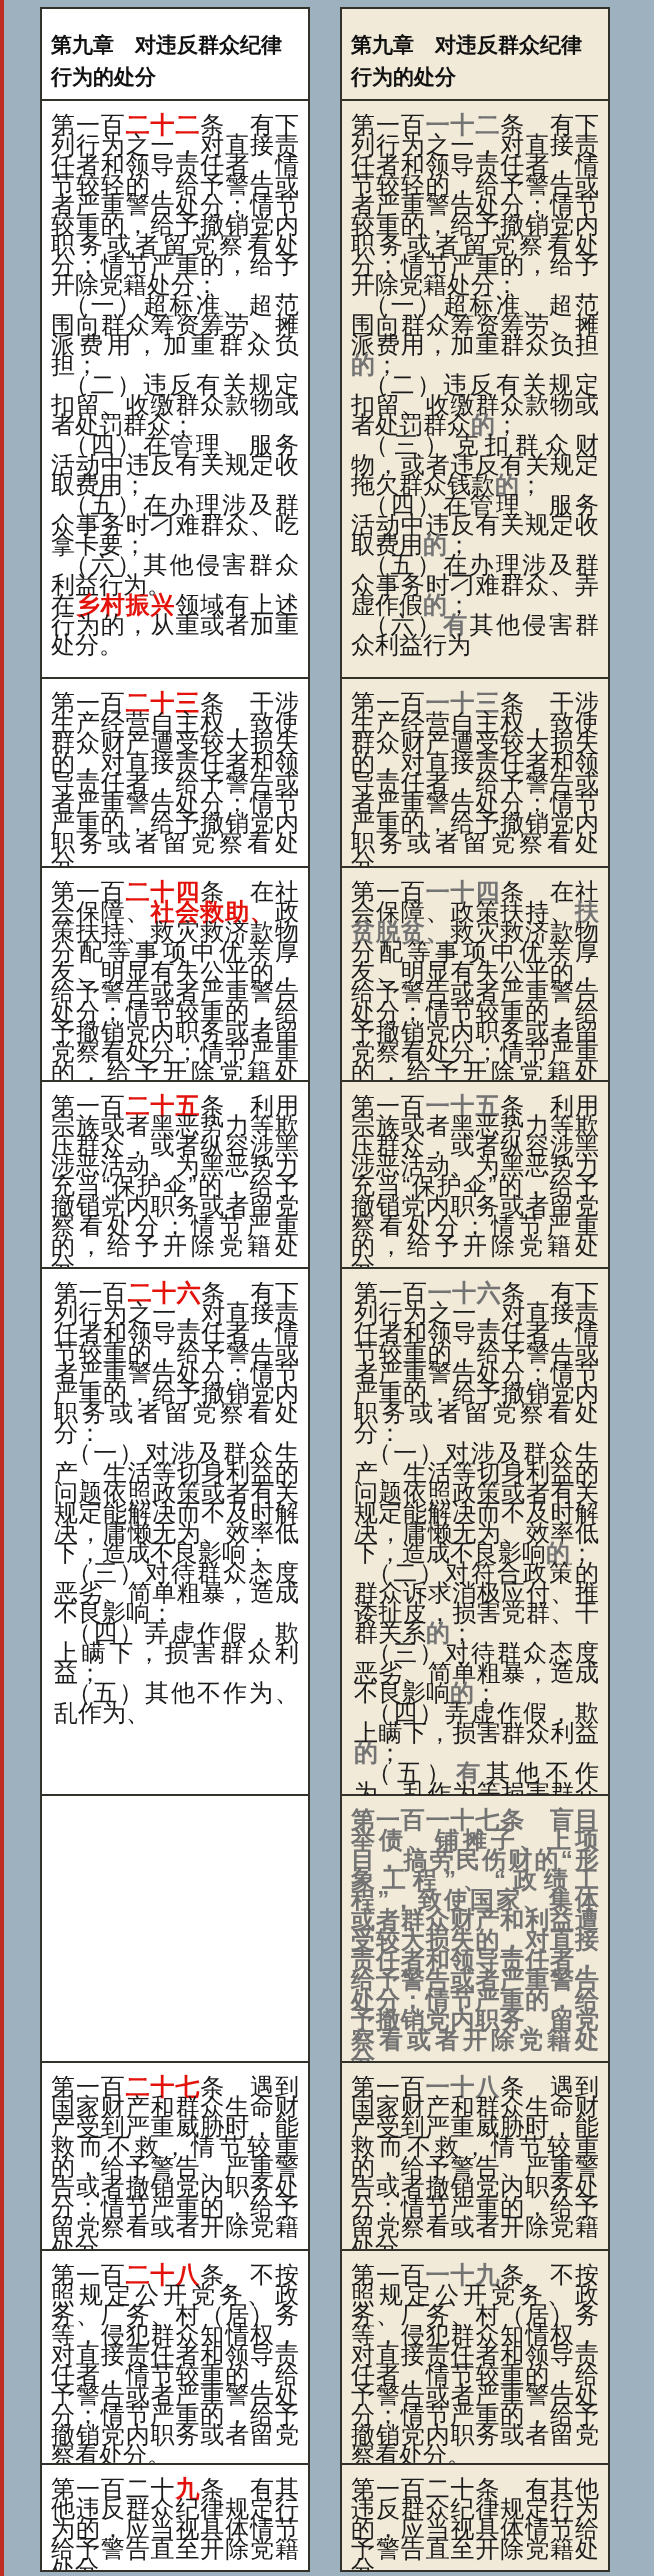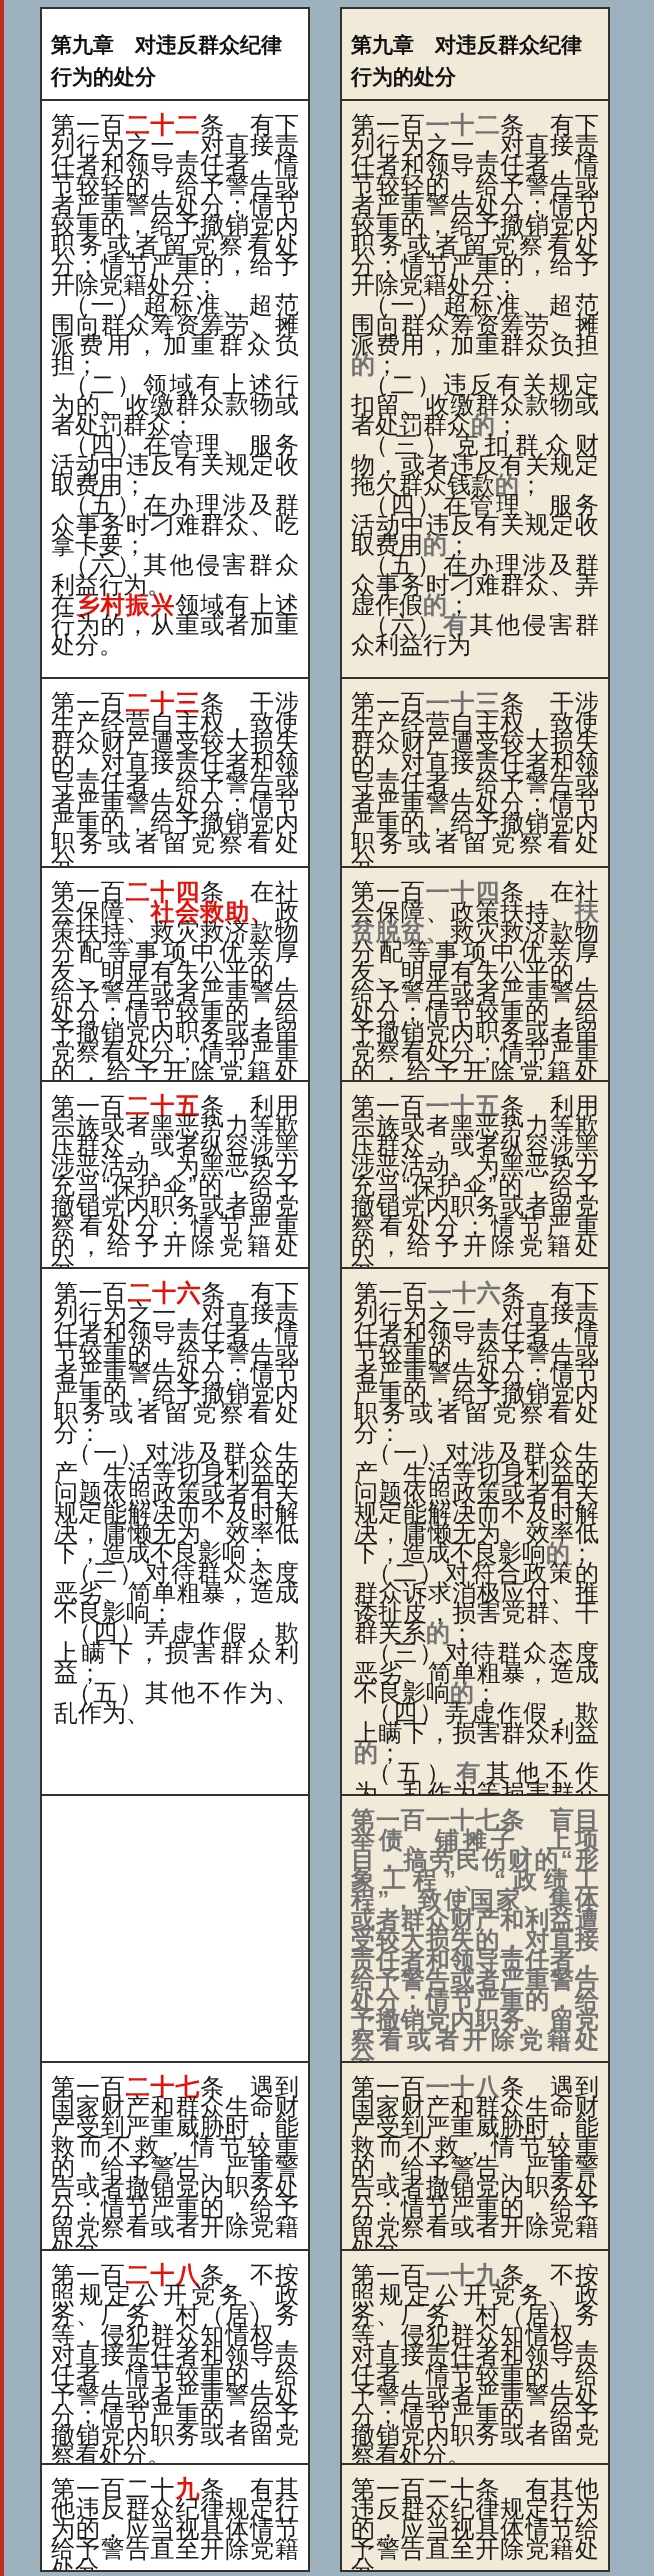--- a/index.html
+++ b/index.html
@@ -62,21 +62,21 @@
 
 <div class="page">
   <div class="edge-bar"></div>
   <div class="col col-old" id="old-col">
       <div class="cell header">
         <p>第九章　对违反群众纪律行为的处分</p>
       </div>
       <div class="cell">
         <p><span>第一百</span><span class="hl-old">二十二</span><span>条　有下列行为之一，对直接责任者和领导责任者，情节较轻的，给予警告或者严重警告处分；情节较重的，给予撤销党内职务或者留党察看处分；情节严重的，给予开除党籍处分：</span></p>
         <p class="ind"><span>（一）超标准、超范围向群众筹资筹劳、摊派费用，加重群众负担；</span></p>
-        <p class="ind"><span>（二）领域有上述行为的、收缴群众款物或者处罚群众；</span></p>
+        <p class="ind"><span>（二）违反有关规定扣留、收缴群众款物或者处罚群众；</span></p>
         <p class="ind"><span>（四）在管理、服务活动中违反有关规定收取费用；</span></p>
         <p class="ind"><span>（五）在办理涉及群众事务时刁难群众、吃拿卡要；</span></p>
         <p class="ind"><span>（六）其他侵害群众利益行为。</span></p>
         <p><span>在</span><span class="hl-old">乡村振兴</span><span>领域有上述行为的，从重或者加重处分。</span></p>
       </div>
       <div class="cell">
         <p><span>第一百</span><span class="hl-old">二十三</span><span>条　干涉生产经营自主权，致使群众财产遭受较大损失的，对直接责任者和领导责任者，给予警告或者严重警告处分；情节严重的，给予撤销党内职务或者留党察看处分。</span></p>
       </div>
       <div class="cell">
         <p><span>第一百</span><span class="hl-old">二十四</span><span>条　在社会保障、</span><span class="hl-old">社会救助、</span><span>政策扶持、救灾救济款物分配等事项中优亲厚友、明显有失公平的，给予警告或者严重警告处分；情节较重的，给予撤销党内职务或者留党察看处分；情节严重的，给予开除党籍处分。</span></p>

